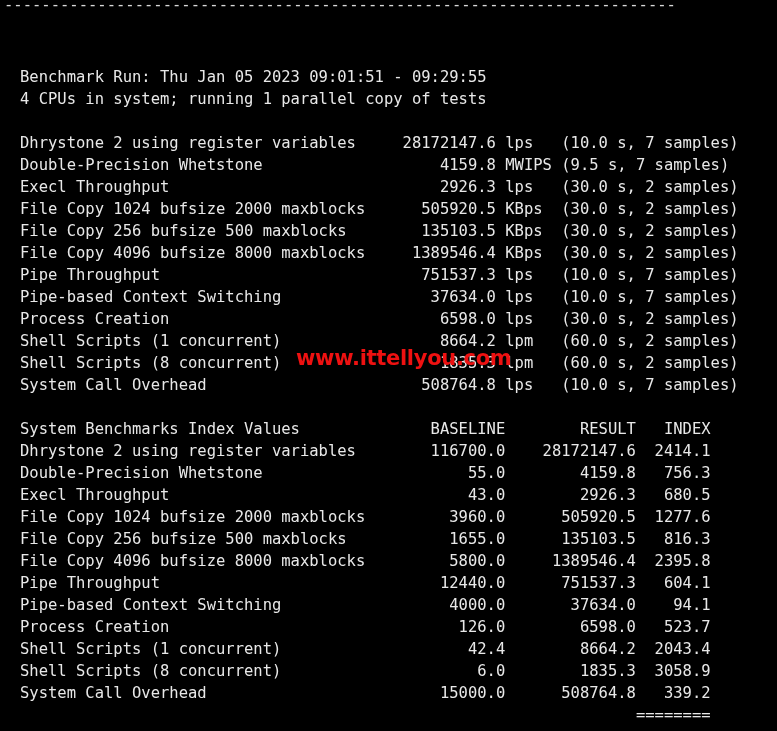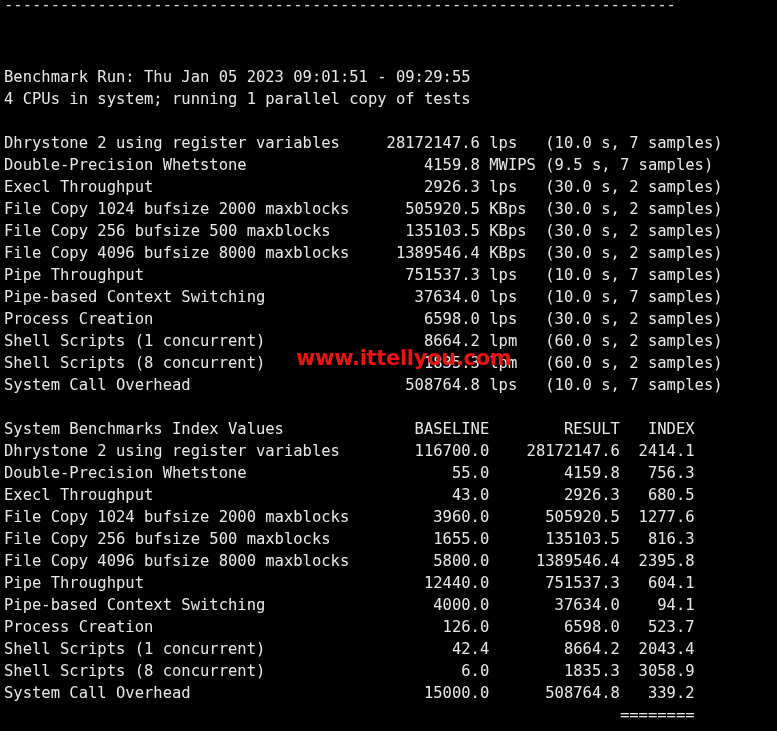--- a/index.html
+++ b/index.html
@@ -27,21 +27,21 @@
     line-height: 22px;
     white-space: pre;
     letter-spacing: 0px;
     padding: 0;
     box-sizing: border-box;
   }
   .term-line {
     height: 22px;
     line-height: 22px;
     white-space: pre;
-    padding-left: 4px;
+    padding-left: 20px;
     font-variant-ligatures: none;
   }
   .term-line.blank { color: transparent; }
   #watermark {
     position: absolute;
     left: 296px;
     top: 348px;
     font-family: "DejaVu Sans", "Liberation Sans", sans-serif;
     font-size: 21px;
     font-weight: bold;

